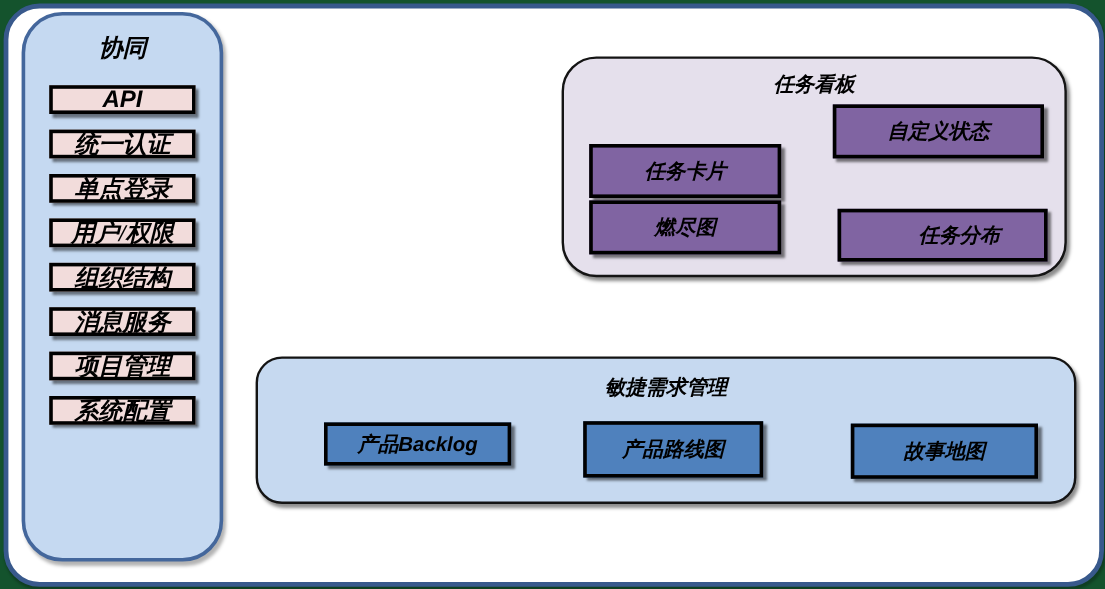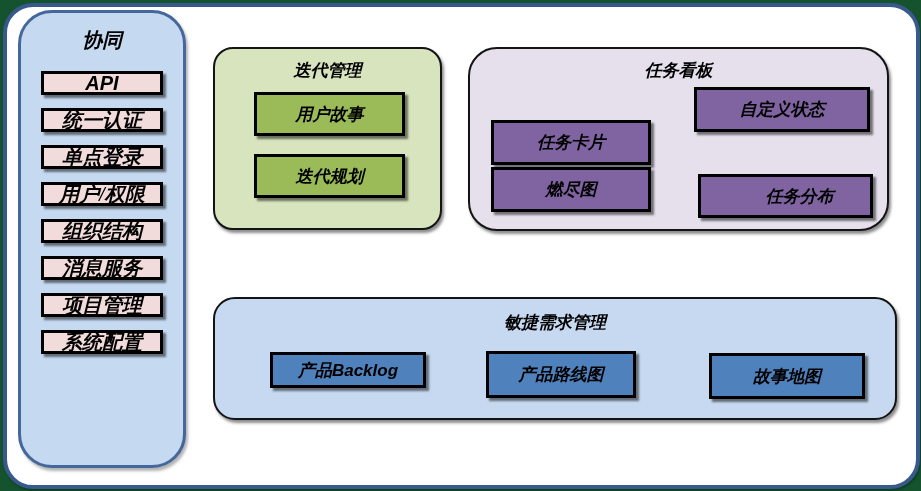--- a/index.html
+++ b/index.html
@@ -92,25 +92,20 @@
       <div class="item pink">统一认证</div>
       <div class="item pink">单点登录</div>
       <div class="item pink">用户/权限</div>
       <div class="item pink">组织结构</div>
       <div class="item pink">消息服务</div>
       <div class="item pink">项目管理</div>
       <div class="item pink">系统配置</div>
     </div>
   </div>
 
-  <div class="group group-green">
-    <div class="group-title">迭代管理</div>
-    <div class="item green i-user-story">用户故事</div>
-    <div class="item green i-iteration-planning">迭代规划</div>
-  </div>
 
   <div class="group group-purple">
     <div class="group-title">任务看板</div>
     <div class="item purple i-task-card">任务卡片</div>
     <div class="item purple i-custom-status">自定义状态</div>
     <div class="item purple i-burndown">燃尽图</div>
     <div class="item purple i-task-distribution">任务分布</div>
   </div>
 
   <div class="group group-blue">

